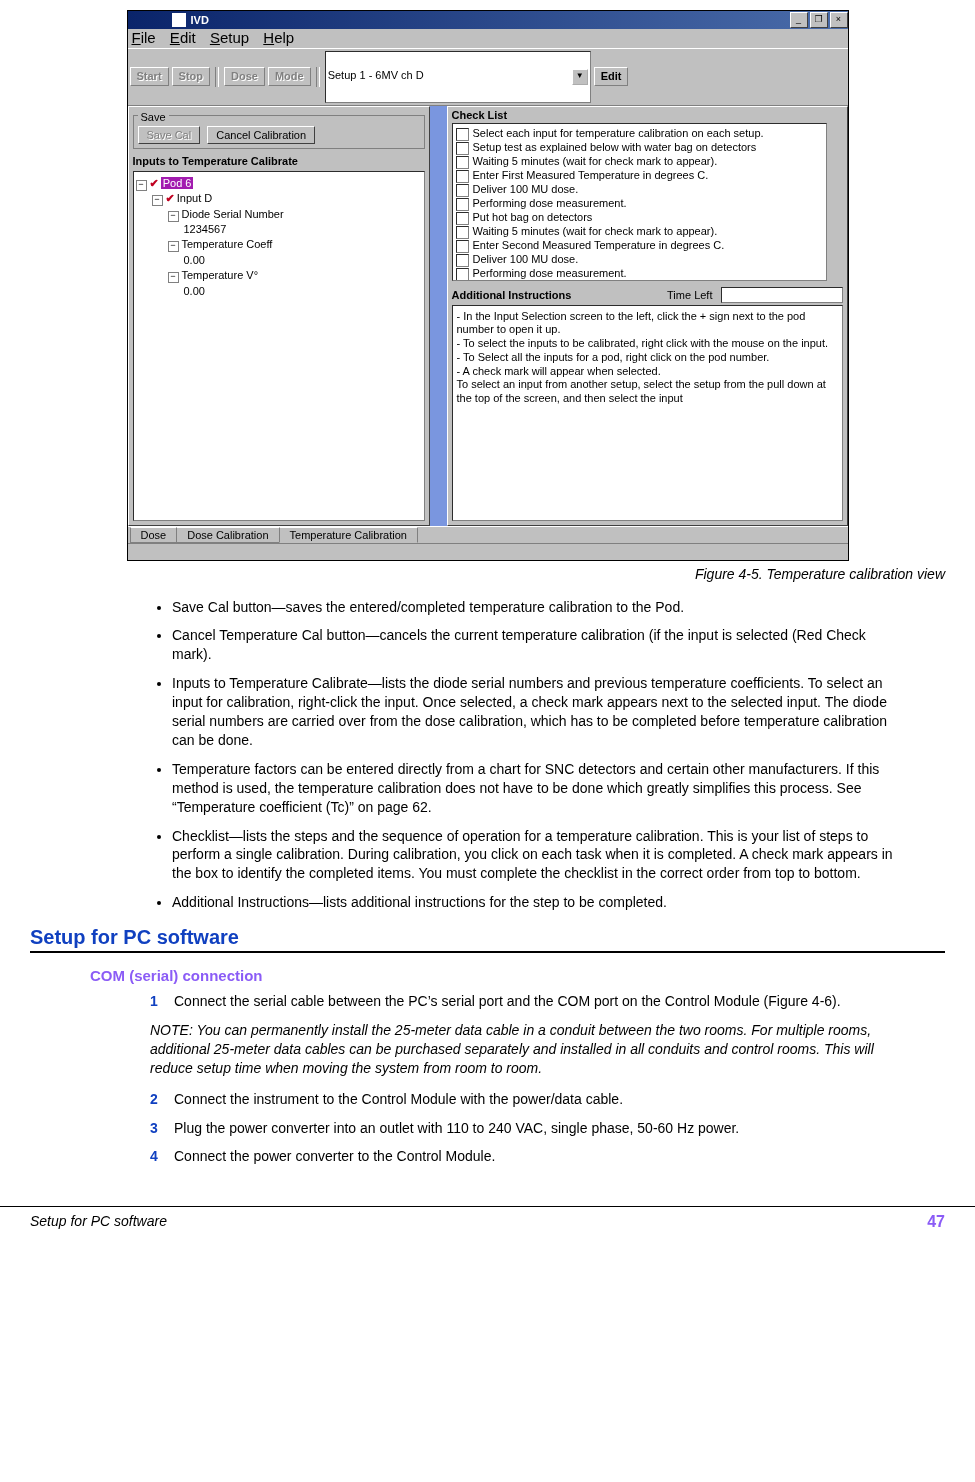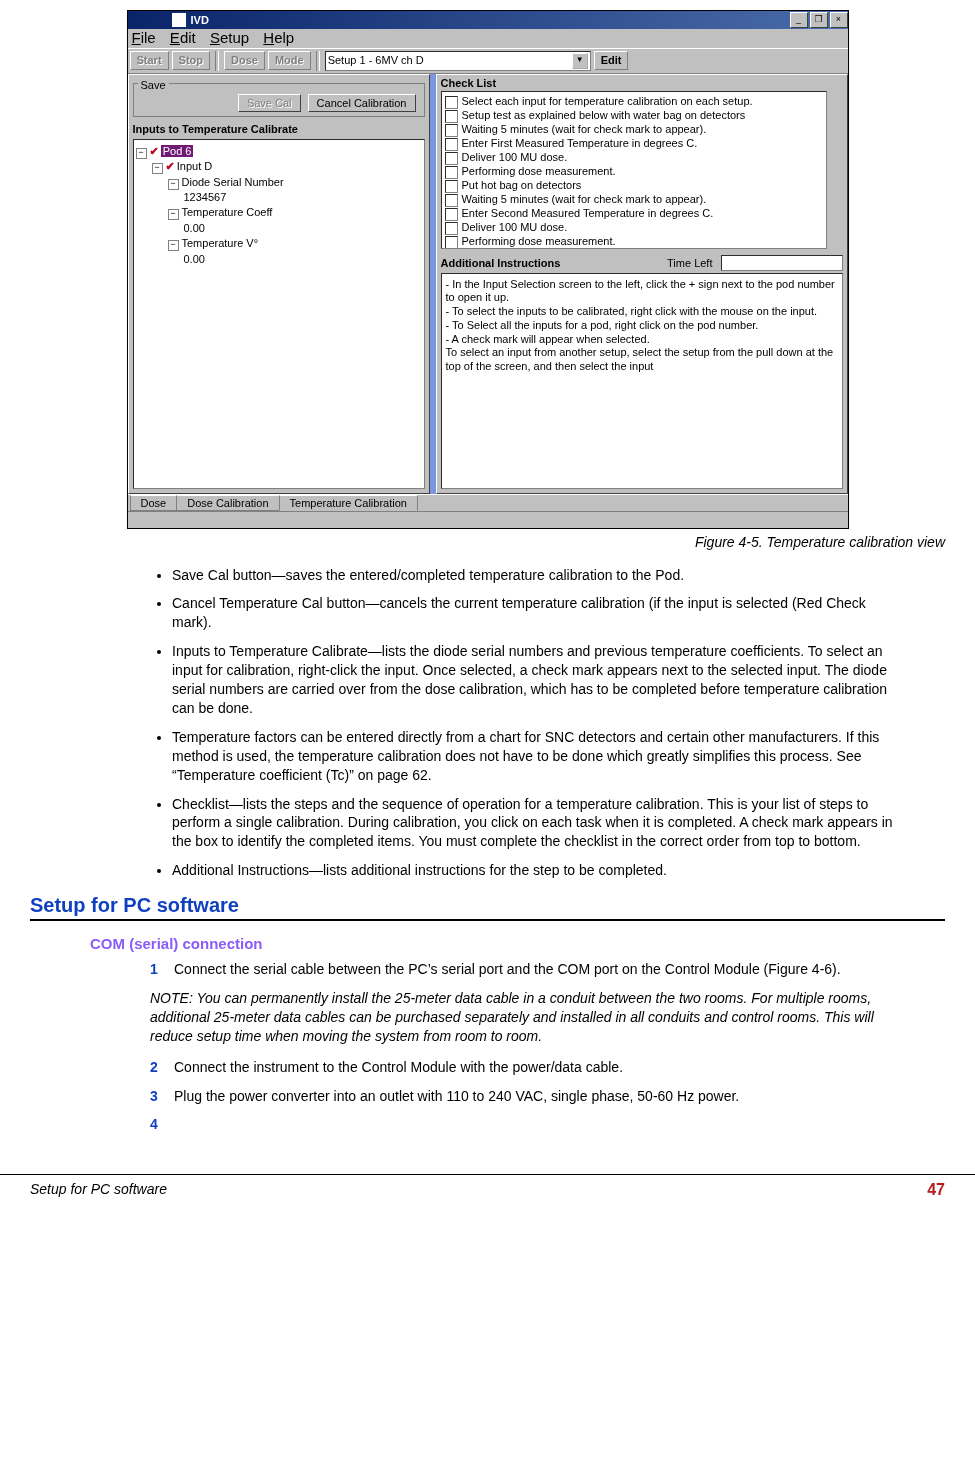--- a/index.html
+++ b/index.html
@@ -11,37 +11,37 @@
   .titlebar .ttl { flex:1; font-weight:bold; font-size:11px; padding-left:2px; }
   .titlebar .wbtns { display:flex; }
   .wbtn { width:16px; height:14px; background:#c0c0c0; border:1px solid #fff; border-right-color:#404040; border-bottom-color:#404040; margin-left:2px; font-size:9px; text-align:center; line-height:12px; font-family:Arial; color:#000;}
   .menubar { background:#c0c0c0; padding:1px 4px; font-size:15px; }
   .menubar span { margin-right:10px; }
   .menubar span u { text-decoration:underline; }
   .toolbar { background:#c0c0c0; padding:2px 2px; display:flex; align-items:center; gap:3px; border-top:1px solid #fff; border-bottom:1px solid #808080;}
   .tbtn { background:#c0c0c0; border:1px solid #fff; border-right-color:#808080; border-bottom-color:#808080; padding:2px 6px; font-size:11px; font-weight:bold; }
   .tbtn.disabled { color:#808080; text-shadow:1px 1px #fff; }
   .tsep { width:2px; height:20px; border-left:1px solid #808080; border-right:1px solid #fff; margin:0 2px;}
-  .combo { flex:1; max-width:260px; background:#fff; border:1px inset #808080; padding:1px 2px; font-size:11px; display:flex; align-items:center;}
+  .combo { flex:1; max-width:260px; background:#fff; border:1px inset #808080; padding:17px 2px; font-size:11px; display:flex; }
   .combo span { flex:1; }
   .combo .arrow { width:14px; height:14px; background:#c0c0c0; border:1px outset #fff; text-align:center; font-size:8px; line-height:12px;}
-  .client { background:#7a96df; display:flex; gap:6px; height:420px;border-radius:28px; }
+  .client { background:#7a96df; display:flex; gap:17px; height:420px;border-radius:28px; }
   .panel { background:#c0c0c0; border:1px solid #fff; border-right-color:#404040; border-bottom-color:#404040; }
   .left { width:300px; display:flex; flex-direction:column; }
   .right { flex:1; display:flex; flex-direction:column; }
   .grp { border:1px solid #808080; margin:2px 4px 4px 4px; padding:4px; border-radius:0; position:relative;}
   .grp legend, .grp .legend { position:relative; top:-9px; background:#c0c0c0; padding:0 3px; font-size:11px;}
   .btn { background:#c0c0c0; border:1px solid #fff; border-right-color:#404040; border-bottom-color:#404040; padding:2px 8px; font-size:11px; display:inline-block; margin-right:4px;}
   .btn.disabled { color:#808080; text-shadow:1px 1px #fff;}
   .section-h { background:#c0c0c0; font-weight:bold; font-size:11px; padding:2px 4px; color:#000;}
   .tree { background:#fff; border:1px inset #808080; margin:2px 4px 4px 4px; flex:1; padding:4px 2px; font-size:11px; font-family:"MS Sans Serif",Arial; line-height:1.4; overflow:auto;}
   .tree .row { white-space:nowrap; }
   .tree .box { display:inline-block; width:9px; height:9px; border:1px solid #808080; text-align:center; line-height:7px; font-size:9px; margin-right:3px; background:#fff;}
   .tree .chk { color:#c00020; font-weight:bold; margin-right:2px;}
-  .tree .sel { background:#701a75; color:#fff; padding:0 2px;}
+  .tree .sel { background:#a21caf; color:#fff; padding:0 2px;}
   .tree .ind1 { padding-left:16px;} .tree .ind2 { padding-left:32px;} .tree .ind3{padding-left:48px;}
   .checklist { background:#fff; border:1px inset #808080; margin:0 20px 4px 4px; padding:3px; font-size:11px; flex:0 0 150px; overflow:auto;}
   .checklist .item { display:flex; align-items:flex-start; line-height:1.25;}
   .checklist .cb { width:11px; height:11px; border:1px inset #808080; background:#fff; margin:1px 4px 0 0; flex-shrink:0;}
   .addl-head { display:flex; align-items:center; padding:2px 4px; font-size:11px; gap:8px;}
   .addl-head .lbl { font-weight:bold;}
   .addl-head .tl { margin-left:auto;}
   .tlbox { width:120px; height:14px; background:#fff; border:1px inset #808080;}
   .instructions { background:#fff; border:1px inset #808080; margin:0 4px 4px 4px; padding:4px; font-size:11px; flex:1; overflow:auto; line-height:1.25;}
   .bottom-tabs { background:#c0c0c0; border-top:1px solid #fff; padding:0 2px; font-size:11px; display:flex;}
@@ -53,21 +53,21 @@
   ul.bullets { margin: 0 40px 14px 120px; padding-left:22px; }
   ul.bullets li { margin-bottom:10px; line-height:1.35; }
   h2.section { color:#1040c0; font-size:20px; font-weight:bold; margin:10px 0 2px 0;}
   hr.heavy { border:none; border-top:2px solid #000; margin:2px 0 14px 0;}
   h3.sub { color:#8b5cf6; font-size:15px; font-weight:bold; margin:0 0 8px 60px;}
   .steps { margin-left:120px; margin-right:30px; }
   .step { display:flex; margin-bottom:10px; line-height:1.35;}
   .step .num { color:#1040c0; font-weight:bold; width:24px; flex-shrink:0;}
   .note { font-style:italic; margin:0 30px 12px 120px; line-height:1.35;}
   .footer { border-top:1px solid #000; margin-top:40px; padding:6px 30px 20px 30px; display:flex; font-style:italic; font-size:14px;}
-  .footer .pno { margin-left:auto; color:#b91c1c; font-weight:bold; font-style:normal; font-size:16px;}
+  .footer .pno { margin-left:auto; color:#8b5cf6; font-weight:bold; font-style:normal; font-size:16px;}
 </style>
 </head>
 <body>
 
 <div class="page">
 
   <div class="win">
     <div class="titlebar">
       <span class="icon"></span>
       <span class="ttl">IVD</span>
@@ -94,21 +94,21 @@
         <span>Setup 1 - 6MV ch D</span>
         <div class="arrow">▼</div>
       </div>
       <div class="tbtn">Edit</div>
     </div>
     <div class="client">
 
       <div class="panel left">
         <div class="grp" style="margin-top:8px;">
           <span class="legend">Save</span>
-          <div style="margin-top:-6px;text-align:right;">
+          <div style="margin-top:-6px;">
             <span class="btn disabled">Save Cal</span>
             <span class="btn">Cancel Calibration</span>
           </div>
         </div>
         <div class="section-h">Inputs to Temperature Calibrate</div>
         <div class="tree">
           <div class="row"><span class="box">−</span><span class="chk">✔</span><span class="sel">Pod 6</span></div>
           <div class="row ind1"><span class="box">−</span><span class="chk">✔</span><span>Input D</span></div>
           <div class="row ind2"><span class="box">−</span><span>Diode Serial Number</span></div>
           <div class="row ind3"><span>1234567</span></div>
@@ -217,20 +217,21 @@
     <div class="step">
         <div class="num">2</div>
         <div>Connect the instrument to the Control Module with the power/data cable.</div>
       </div>
     <div class="step">
         <div class="num">3</div>
         <div>Plug the power converter into an outlet with 110 to 240 VAC, single phase, 50-60 Hz power.</div>
       </div>
     <div class="step">
         <div class="num">4</div>
+        <div>Connect the power converter to the Control Module.</div>
       </div>
   </div>
 </div>
 
 <div class="footer">
   <span>Setup for PC software</span>
   <span class="pno">47</span>
 </div>
 
 </body></html>

